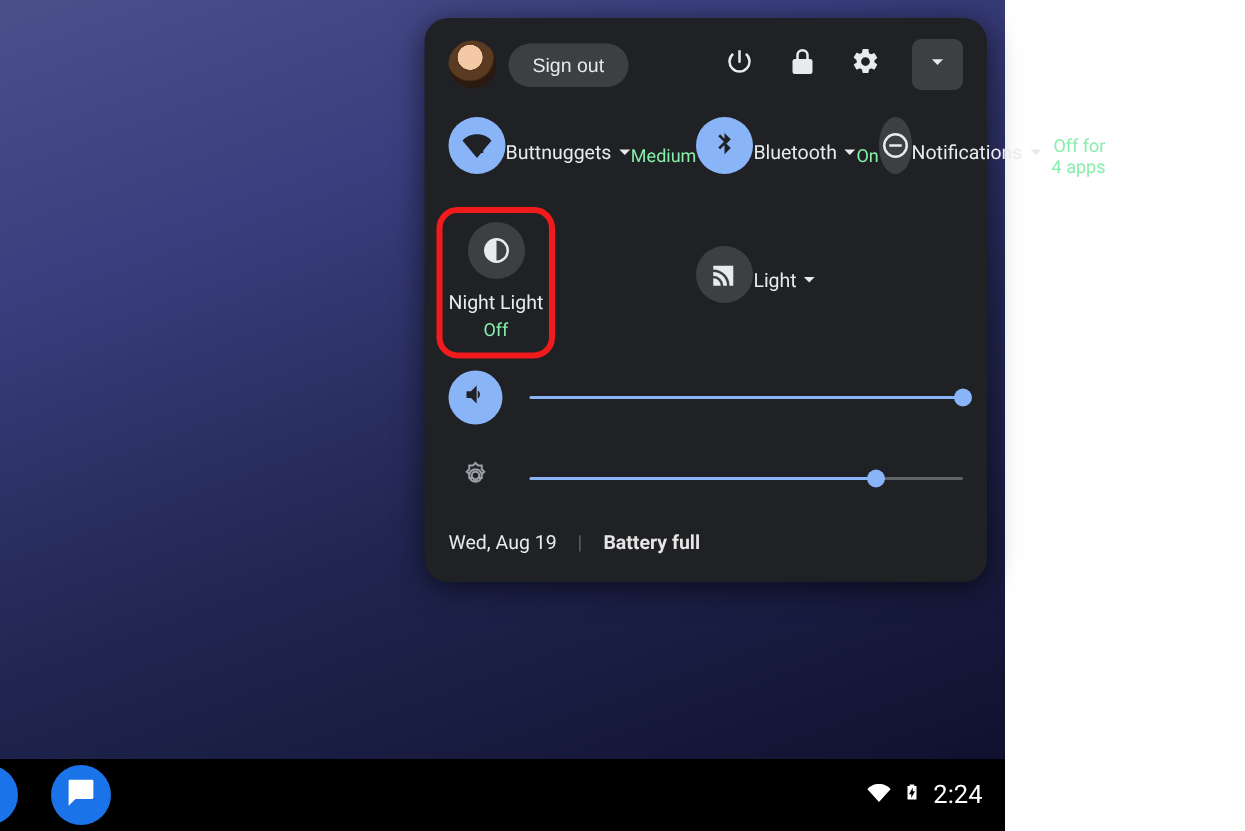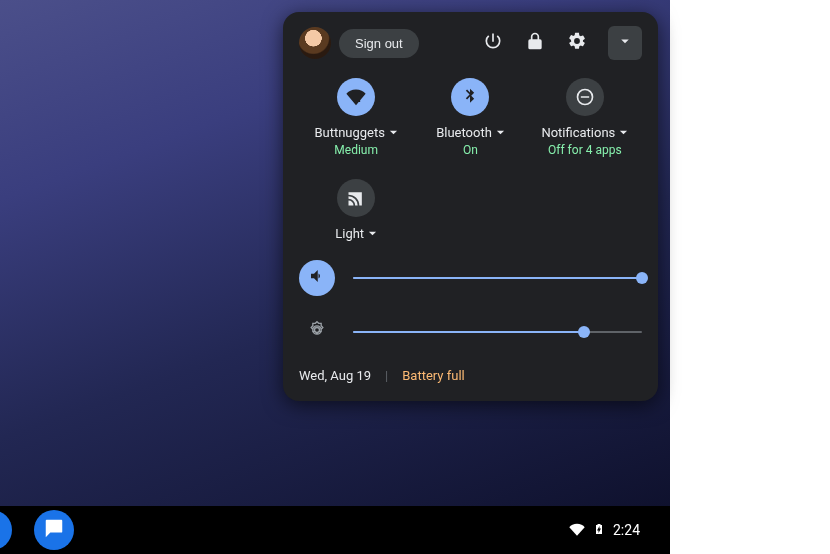--- a/index.html
+++ b/index.html
@@ -8,42 +8,42 @@
     background:linear-gradient(160deg,#4b4f8a 0%,#3a3e7e 25%,#222753 55%,#0c0e28 100%);
   }
 
   
   .shelf{position:absolute;left:0;right:0;bottom:0;height:48px;background:#000;display:flex;align-items:center;}
   .shelf-left{display:flex;align-items:center;gap:22px;padding-left:0;}
   .shelf-app-partial{width:12px;height:40px;display:flex;align-items:center;justify-content:flex-end;}
   .circle-blue-partial{width:40px;height:40px;border-radius:50%;background:#1a73e8;margin-left:-28px;display:flex;align-items:center;justify-content:center;color:#fff;}
   .shelf-app{width:40px;height:40px;border-radius:50%;background:#1a73e8;display:flex;align-items:center;justify-content:center;color:#fff;font-size:20px;}
   .shelf-app svg{width:22px;height:22px;fill:#fff;}
-  .shelf-right{position:absolute;right:30px;display:flex;align-items:center;gap:8px;color:#fff;font-size:14px;}
+  .shelf-right{position:absolute;right:15px;display:flex;align-items:center;gap:8px;color:#fff;font-size:17px;}
   .shelf-right svg{fill:#fff;}
 
   
   .panel{
     position:absolute;top:12px;right:12px;width:375px;
     background:#202124;border-radius:16px;color:#e8eaed;
     box-shadow:0 4px 20px rgba(0,0,0,0.6);
     padding:14px 16px 18px 16px;
     box-sizing:border-box;
   }
   .panel-header{display:flex;align-items:center;gap:8px;margin-bottom:18px;}
   .avatar{width:32px;height:32px;border-radius:50%;background:radial-gradient(circle at 45% 35%,#f4c9a6 0 30%,#5a3a20 31% 55%,#2a1a10 60% 100%);flex:none;}
   .signout{background:#3c4043;color:#e8eaed;border:none;border-radius:16px;padding:7px 16px;font-size:13px;cursor:pointer;}
   .header-spacer{flex:1;}
   .hicon{width:34px;height:34px;border-radius:50%;display:flex;align-items:center;justify-content:center;cursor:pointer;}
   .hicon svg{width:20px;height:20px;fill:#e8eaed;}
   .collapse-handle{width:34px;height:34px;border-radius:6px;background:#3c4043;display:flex;align-items:center;justify-content:center;cursor:pointer;margin-left:6px;}
   .collapse-handle svg{width:18px;height:18px;fill:#e8eaed;}
 
   .tiles{display:grid;grid-template-columns:repeat(3,1fr);row-gap:22px;margin-bottom:20px;}
-  .tile{display:flex;flex-direction:column;align-items:center;text-align:left;cursor:pointer;}
+  .tile{display:flex;flex-direction:row;align-items:center;text-align:right;cursor:pointer;}
   .tile-icon{width:38px;height:38px;border-radius:50%;display:flex;align-items:center;justify-content:center;margin-bottom:10px;}
   .tile-icon.on{background:#8ab4f8;}
   .tile-icon.on svg{fill:#202124;}
   .tile-icon.off{background:#3c4043;}
   .tile-icon.off svg{fill:#e8eaed;}
   .tile-icon svg{width:20px;height:20px;}
   .tile-label{font-size:13px;color:#e8eaed;display:flex;align-items:center;gap:4px;line-height:1;}
   .tile-sub{font-size:12px;color:#86efac;margin-top:4px;}
   .caret{display:inline-block;}
   .caret svg{width:9px;height:9px;fill:#e8eaed;}
@@ -55,21 +55,21 @@
   .slider-icon.on{background:#8ab4f8;}
   .slider-icon.on svg{fill:#202124;width:18px;height:18px;}
   .slider-icon.dim svg{fill:#9aa0a6;width:20px;height:20px;}
   .slider{flex:1;position:relative;height:16px;}
   .track{position:absolute;left:0;right:0;top:7px;height:2px;background:#5f6368;border-radius:2px;}
   .fill{position:absolute;left:0;top:7px;height:2px;background:#8ab4f8;border-radius:2px;}
   .thumb{position:absolute;top:2px;width:12px;height:12px;border-radius:50%;background:#8ab4f8;transform:translateX(-50%);}
 
   .footer{display:flex;gap:14px;font-size:13px;color:#e8eaed;}
   .footer .sep{color:#5f6368;}
-  .footer .batt{color:#fdba74;}
+  .footer .batt{color:#e5e5e5;font-weight:bold;}
 </style>
 </head>
 <body>
 
 <div class="desktop">
 
   <div class="panel">
 
     <div class="panel-header">
       <div class="avatar"></div>
@@ -145,20 +145,34 @@
         </div>
         <div class="tile-label">
           <span>Notifications</span>
           <span class="caret"><svg viewBox="0 0 10 10">
                 <path d="M1 3l4 4 4-4z"></path>
               </svg></span>
         </div>
         <div class="tile-sub">Off for 4 apps</div>
       </div>
 
+      <div class="tile">
+        <div class="highlight" style="display:flex;flex-direction:column;align-items:center;">
+          <div class="tile-icon off">
+            <svg viewBox="0 0 24 24">
+                <path d="M12 3a9 9 0 0 0 0 18V3z"></path>
+                <circle cx="12" cy="12" r="9" fill="none" stroke="#e8eaed" stroke-width="2"></circle>
+              </svg>
+          </div>
+          <div class="tile-label">
+            <span>Night Light</span>
+          </div>
+          <div class="tile-sub">Off</div>
+        </div>
+      </div>
 
       <div class="tile">
         <div class="tile-icon off">
           <svg viewBox="0 0 24 24">
               <path d="M3 5v3a13 13 0 0 1 13 13h3V5H3zm0 5v3a8 8 0 0 1 8 8h3A11 11 0 0 0 3 10zm0 5v6h6a6 6 0 0 0-6-6z"></path>
             </svg>
         </div>
         <div class="tile-label">
           <span>Light</span>
           <span class="caret"><svg viewBox="0 0 10 10">

